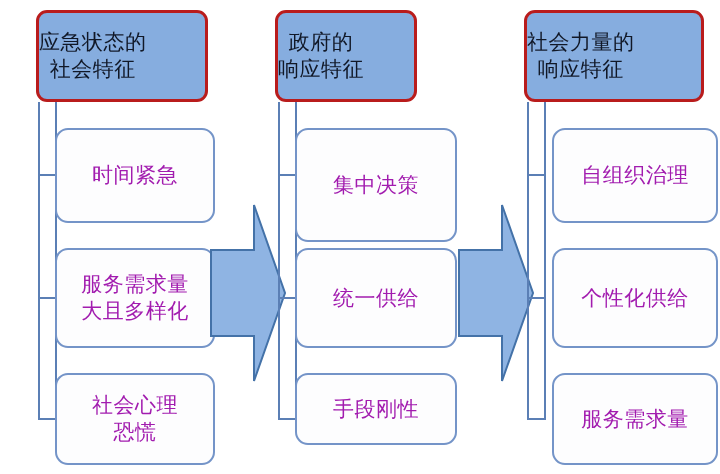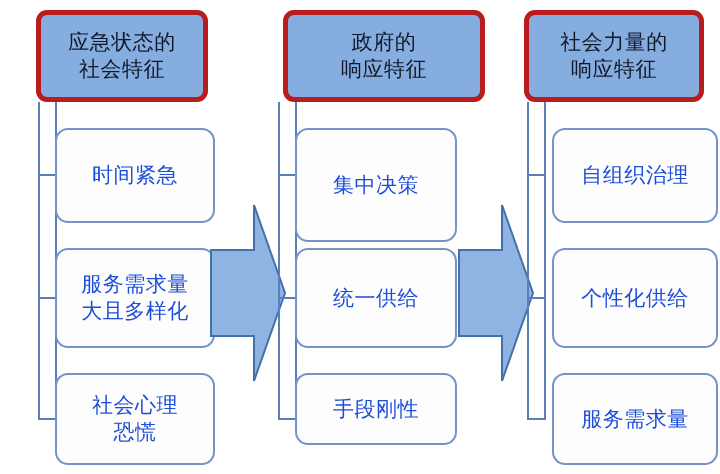--- a/index.html
+++ b/index.html
@@ -31,33 +31,32 @@
   .col-3 { left: 512px; }
 
   
   .header-box {
     position: absolute;
     left: 18px;
     top: 10px;
     width: 172px;
     height: 92px;
     background: #86ADDF;
-    border: 5px solid #b91c1c;
+    border: 3px solid #b91c1c;
     border-radius: 11px;
     box-sizing: border-box;
     display: flex;
     align-items: center;
-    justify-content: center;
     text-align: center;
     color: #111827;
     font-size: 21px;
     line-height: 1.30;
     letter-spacing: 0.5px;
   }
-  .col-2 .header-box { left: 18px; width: 202px; font-family: Liberation Serif, serif; }
+  .col-2 .header-box { left: 10px; width: 142px; font-family: Liberation Serif, serif; }
   .col-3 .header-box { left: 12px; width: 180px; }
 
   
   .rail {
     position: absolute;
     width: 2px;
     background: #5B7FB5;
   }
   .stub {
     position: absolute;
@@ -69,21 +68,21 @@
   .item-box {
     position: absolute;
     background: #FDFDFE;
     border: 2px solid #7494C8;
     border-radius: 13px;
     box-sizing: border-box;
     display: flex;
     align-items: center;
     justify-content: center;
     text-align: center;
-    color: #1d4ed8;
+    color: #a21caf;
     font-size: 21px;
     line-height: 1.28;
     letter-spacing: 0.5px;
   }
 
   
   .col-1 .item-box { left: 37px; width: 160px; }
   .col-1 .b1 { top: 128px;  height: 95px; }
   .col-1 .b2 { top: 248px;  height: 100px; }
   .col-1 .b3 { top: 373px;  height: 92px; }

